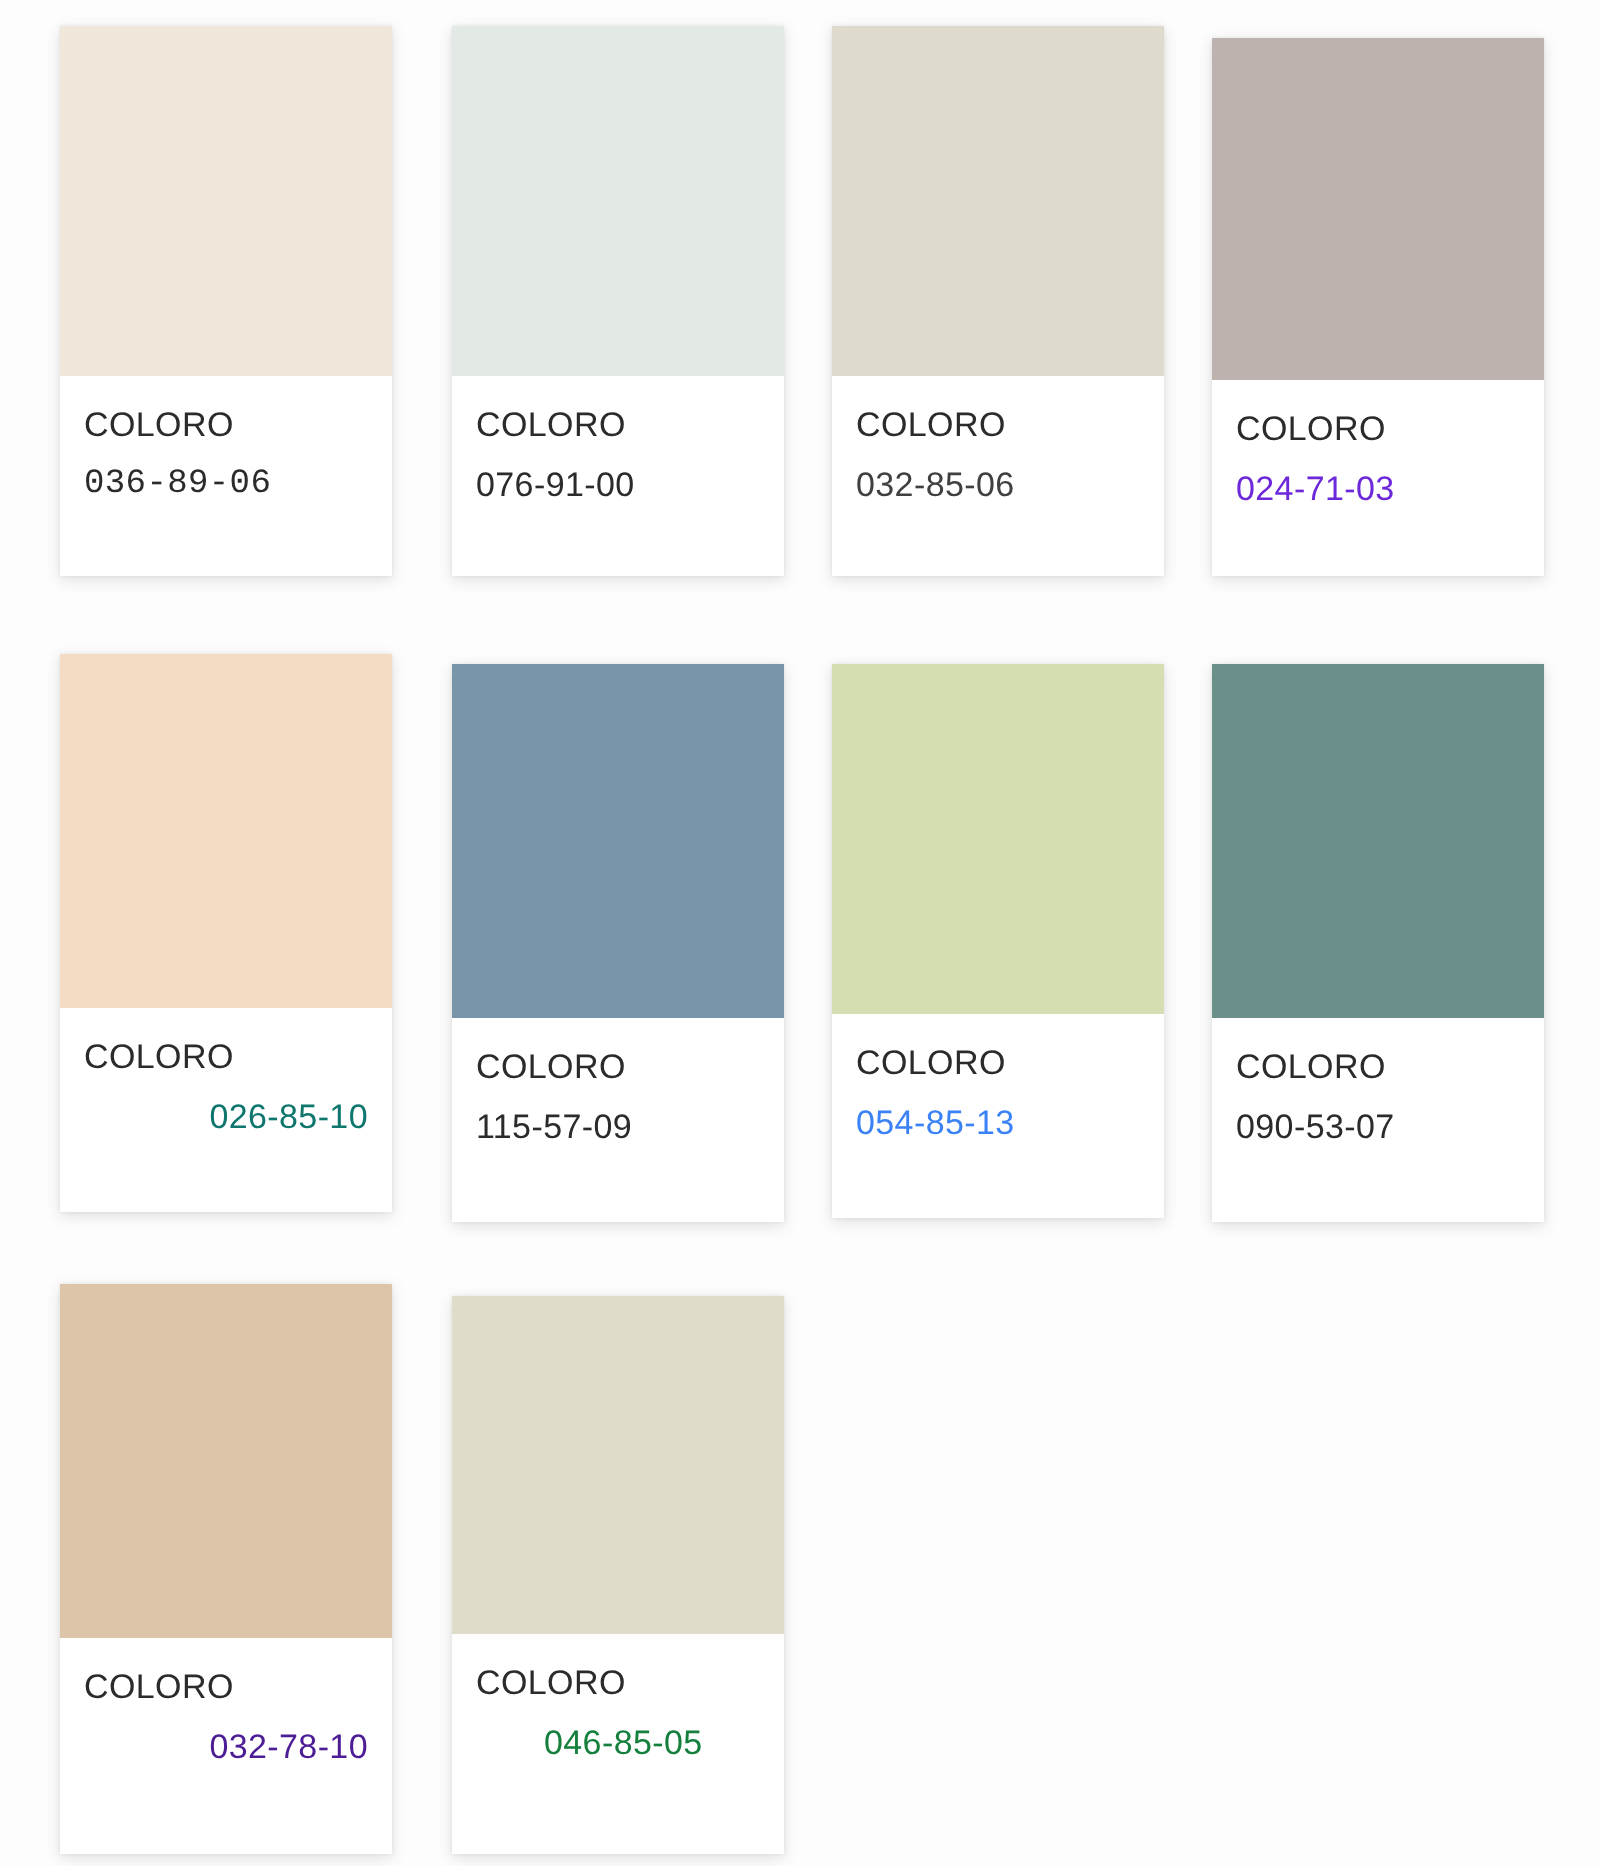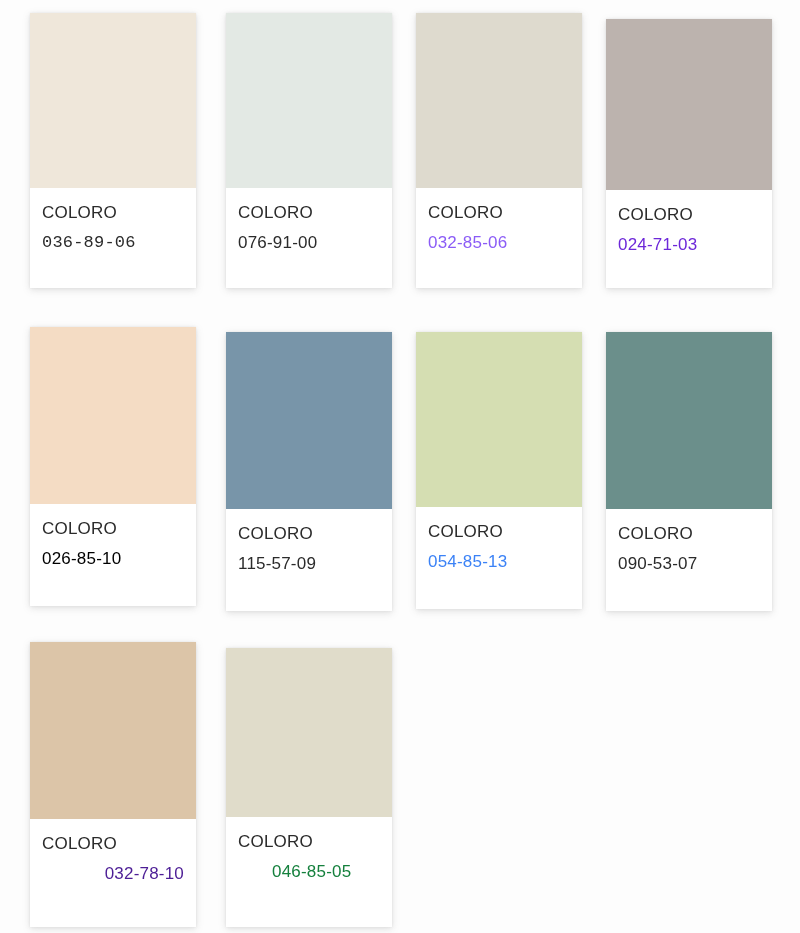--- a/index.html
+++ b/index.html
@@ -94,42 +94,42 @@
           <span class="label-brand" style="color: rgb(43, 43, 43);">COLORO</span>
           <span class="label-code" style="color: rgb(43, 43, 43);">076-91-00</span>
         </div>
       </div>
     </div>
     <div class="card-slot">
       <div class="swatch-card" style="margin-top: 13px; height: 275px; background: rgb(255, 255, 255);">
         <div class="swatch-color" style="background: rgb(222, 218, 206); height: 175px;"></div>
         <div class="swatch-label">
           <span class="label-brand" style="color: rgb(43, 43, 43);">COLORO</span>
-          <span class="label-code" style="color: #8b5cf6;">032-85-06</span>
+          <span class="label-code" style="color: #404040;">032-85-06</span>
         </div>
       </div>
     </div>
     <div class="card-slot">
       <div class="swatch-card" style="margin-top: 19px; height: 269px; background: rgb(255, 255, 255);">
         <div class="swatch-color" style="background: rgb(188, 179, 174); height: 171px;"></div>
         <div class="swatch-label">
           <span class="label-brand" style="color: rgb(43, 43, 43);">COLORO</span>
           <span class="label-code" style="color: #6d28d9;">024-71-03</span>
         </div>
       </div>
     </div>
   </div>
 
   <div class="swatch-row" id="row-2">
     <div class="card-slot">
       <div class="swatch-card" style="margin-top: 16px; height: 279px; background: rgb(255, 255, 255);">
         <div class="swatch-color" style="background: rgb(244, 220, 196); height: 177px;"></div>
         <div class="swatch-label">
           <span class="label-brand" style="color: rgb(43, 43, 43);">COLORO</span>
-          <span class="label-code" style="color: #000000;">026-85-10</span>
+          <span class="label-code" style="color: #0f766e; text-align: right;">026-85-10</span>
         </div>
       </div>
     </div>
     <div class="card-slot">
       <div class="swatch-card" style="margin-top: 21px; height: 279px; background: rgb(255, 255, 255);">
         <div class="swatch-color" style="background: rgb(120, 149, 169); height: 177px;"></div>
         <div class="swatch-label">
           <span class="label-brand" style="color: rgb(43, 43, 43);">COLORO</span>
           <span class="label-code" style="color: rgb(43, 43, 43);">115-57-09</span>
         </div>

